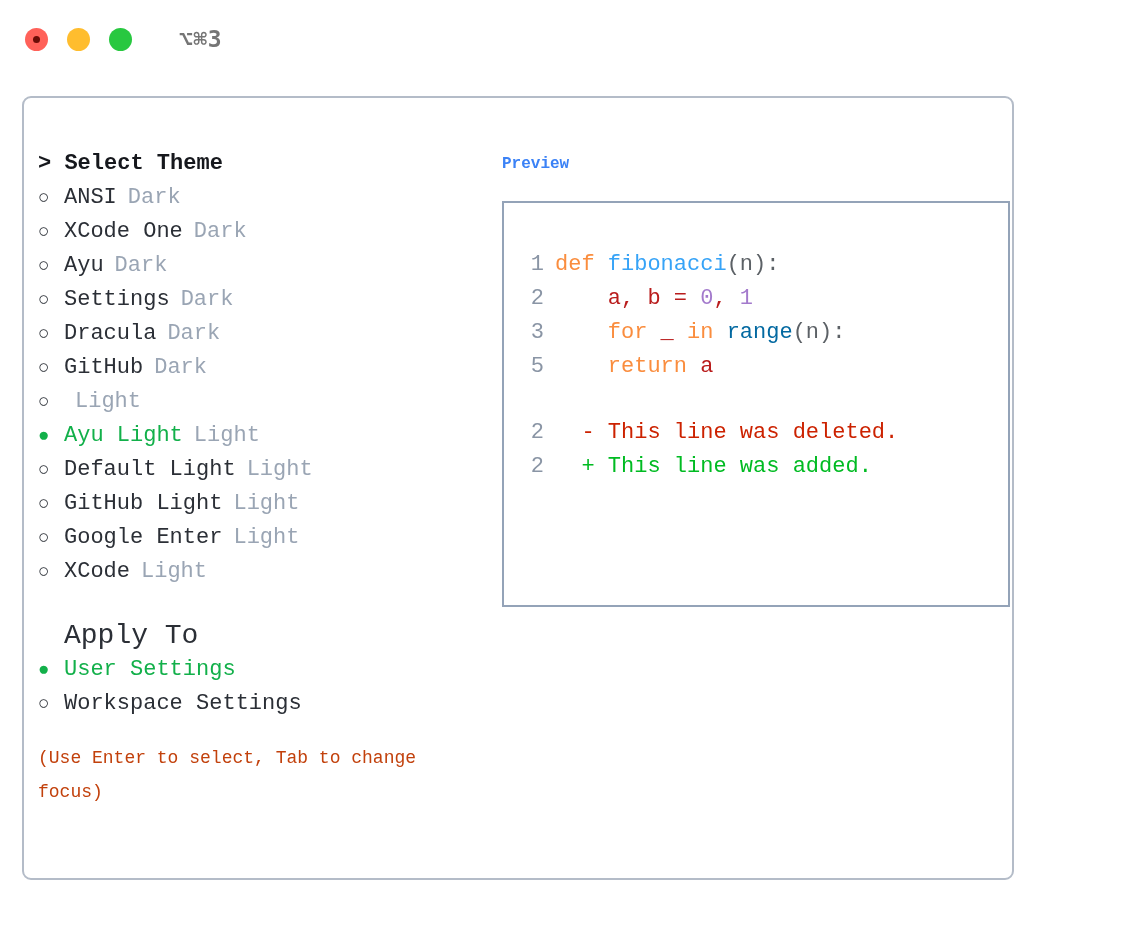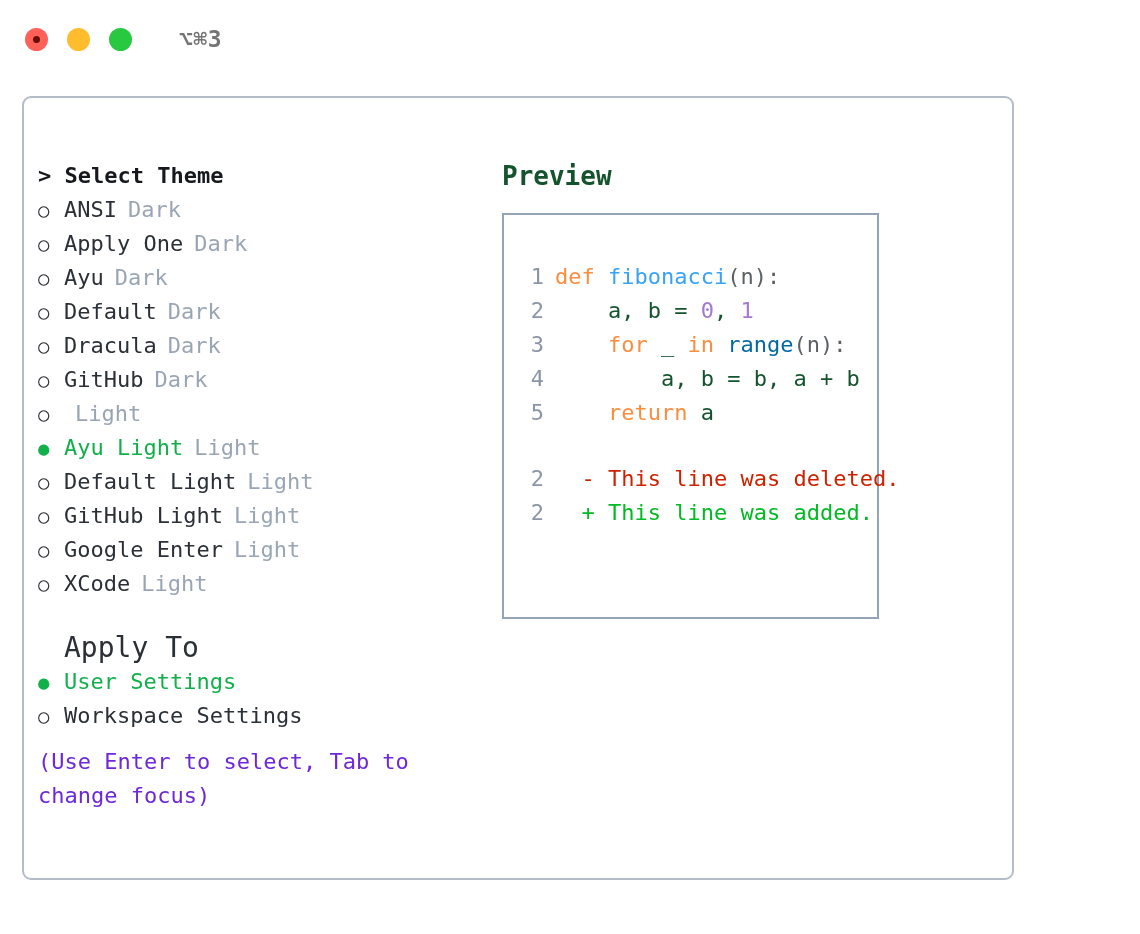--- a/index.html
+++ b/index.html
@@ -82,22 +82,22 @@
     width: 992px;
     height: 784px;
     border: 2px solid #b4bcc8;
     border-radius: 9px;
     box-sizing: border-box;
     background: #ffffff;
   }
 
   .columns {
     position: absolute;
-    left: 0; top: 12px;
-    width: 100%; height: 100%;
+    left: 0; top: 0;
+    width: 100%; height: 100%; font-family: Liberation Mono, monospace;
   }
 
   
   .left-pane {
     position: absolute;
     left: 14px;
     top: 49px;
     width: 450px;
   }
 
@@ -138,43 +138,43 @@
   .apply-head {
     font-size: 28px;
     color: #2b2f36;
     white-space: pre;
     line-height: 34px;
     height: 34px;
     padding-left: 26px;
   }
 
   .hint {
-    margin-top: 12px;
-    font-size: 22px;
-    color: #6d28d9;
+    margin-top: 20px;
+    font-size: 18px;
+    color: #c2410c;
     line-height: 34px;
     width: 400px;
   }
 
   
   .right-pane {
     position: absolute;
     left: 478px;
     top: 49px;
     width: 500px;
   }
   .preview-head {
-    font-size: 26px;
+    font-size: 16px;
     font-weight: bold;
-    color: #14532d;
+    color: #3b82f6;
     line-height: 34px;
   }
   .preview-box {
     margin-top: 20px;
-    width: 377px;
+    width: 508px;
     height: 406px;
     border: 2px solid #94a3b8;
     box-sizing: border-box;
     background: #ffffff;
     padding: 45px 0 0 18px;
   }
 
   .code-line {
     font-size: 22px;
     line-height: 34px;
@@ -185,21 +185,21 @@
     display: inline-block;
     width: 22px;
     text-align: right;
     color: #8a95a5;
     margin-right: 11px;
   }
   .tk-kw    { color: #fa8d3e; }
   .tk-fn    { color: #36a3f7; }
   .tk-num   { color: #a37acc; }
   .tk-call  { color: #0369a1; }
-  .tk-plain { color: #14532d; }
+  .tk-plain { color: #b91c1c; }
   .tk-punct { color: #5c6166; }
 
   .diff-gap { height: 32px; }
   .diff-ctx { color: #8a95a5; }
   .diff-del { color: #cc2200; margin-top: 20px; }
   .diff-add { color: #00bb22; }
 </style>
 </head>
 <body>
 
@@ -214,23 +214,23 @@
     <div class="shortcut">⌥⌘3</div>
   </div>
 
   <div class="card">
     <div class="columns">
 
       <div class="left-pane">
         <div class="list-head">&gt; Select Theme</div>
         <div id="theme-list">
             <div class="opt-row"><span class="opt-marker">○</span><span class="opt-label">ANSI</span><span class="opt-kind">Dark</span></div>
-            <div class="opt-row"><span class="opt-marker">○</span><span class="opt-label">Apply One</span><span class="opt-kind">Dark</span></div>
+            <div class="opt-row"><span class="opt-marker">○</span><span class="opt-label">XCode One</span><span class="opt-kind">Dark</span></div>
             <div class="opt-row"><span class="opt-marker">○</span><span class="opt-label">Ayu</span><span class="opt-kind">Dark</span></div>
-            <div class="opt-row"><span class="opt-marker">○</span><span class="opt-label">Default</span><span class="opt-kind">Dark</span></div>
+            <div class="opt-row"><span class="opt-marker">○</span><span class="opt-label">Settings</span><span class="opt-kind">Dark</span></div>
             <div class="opt-row"><span class="opt-marker">○</span><span class="opt-label">Dracula</span><span class="opt-kind">Dark</span></div>
             <div class="opt-row"><span class="opt-marker">○</span><span class="opt-label">GitHub</span><span class="opt-kind">Dark</span></div>
             <div class="opt-row"><span class="opt-marker">○</span><span class="opt-kind">Light</span></div>
             <div class="opt-row selected"><span class="opt-marker">●</span><span class="opt-label">Ayu Light</span><span class="opt-kind">Light</span></div>
             <div class="opt-row"><span class="opt-marker">○</span><span class="opt-label">Default Light</span><span class="opt-kind">Light</span></div>
             <div class="opt-row"><span class="opt-marker">○</span><span class="opt-label">GitHub Light</span><span class="opt-kind">Light</span></div>
             <div class="opt-row"><span class="opt-marker">○</span><span class="opt-label">Google Enter</span><span class="opt-kind">Light</span></div>
             <div class="opt-row"><span class="opt-marker">○</span><span class="opt-label">XCode</span><span class="opt-kind">Light</span></div>
           </div>
 
@@ -245,21 +245,20 @@
         <div class="hint">(Use Enter to select, Tab to change focus)</div>
       </div>
 
       <div class="right-pane">
         <div class="preview-head">Preview</div>
         <div class="preview-box">
           <div id="code-block">
               <div class="code-line"><span class="ln">1</span><span class="tk-kw">def </span><span class="tk-fn">fibonacci</span><span class="tk-punct">(n):</span></div>
               <div class="code-line"><span class="ln">2</span><span class="tk-plain">    a, b = </span><span class="tk-num">0</span><span class="tk-plain">, </span><span class="tk-num">1</span></div>
               <div class="code-line"><span class="ln">3</span><span class="tk-plain">    </span><span class="tk-kw">for</span><span class="tk-plain"> _ </span><span class="tk-kw">in</span><span class="tk-plain"> </span><span class="tk-call">range</span><span class="tk-punct">(n):</span></div>
-              <div class="code-line"><span class="ln">4</span><span class="tk-plain">        a, b = b, a + b</span></div>
               <div class="code-line"><span class="ln">5</span><span class="tk-plain">    </span><span class="tk-kw">return</span><span class="tk-plain"> a</span></div>
             </div>
           <div class="diff-gap"></div>
           <div id="diff-block">
               <div class="code-line"><span class="ln">2</span><span class="diff-del">  - This line was deleted.</span></div>
               <div class="code-line"><span class="ln">2</span><span class="diff-add">  + This line was added.</span></div>
             </div>
         </div>
       </div>
 

